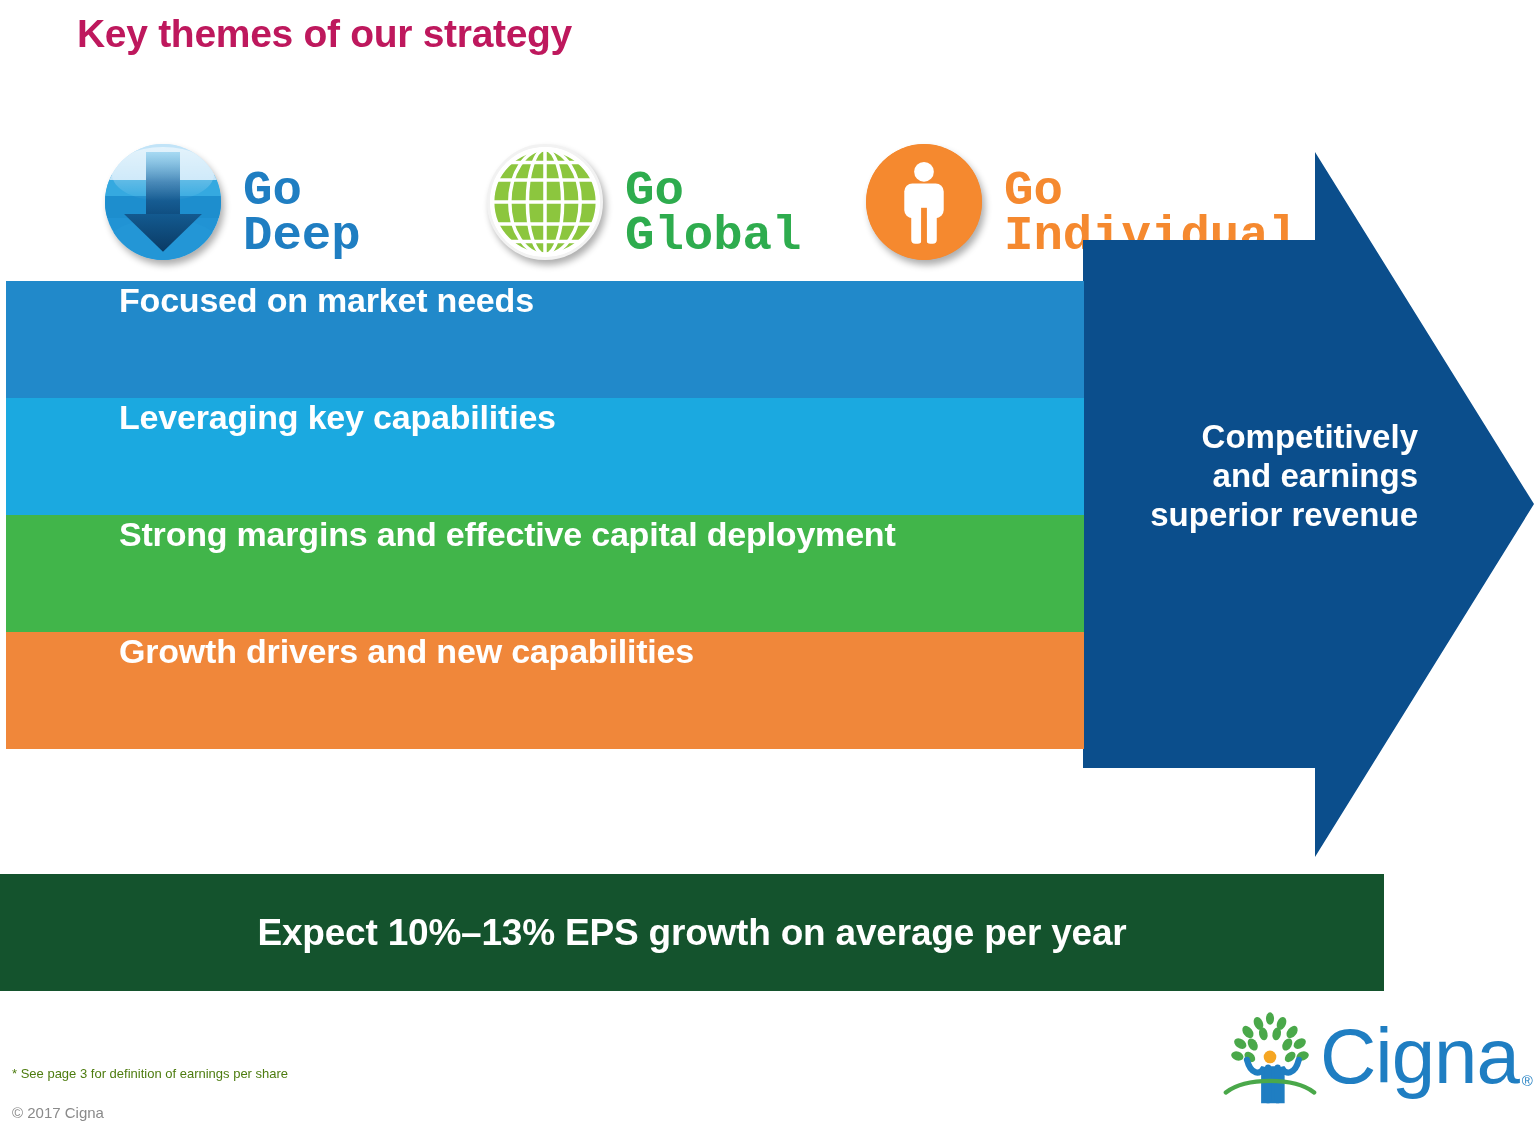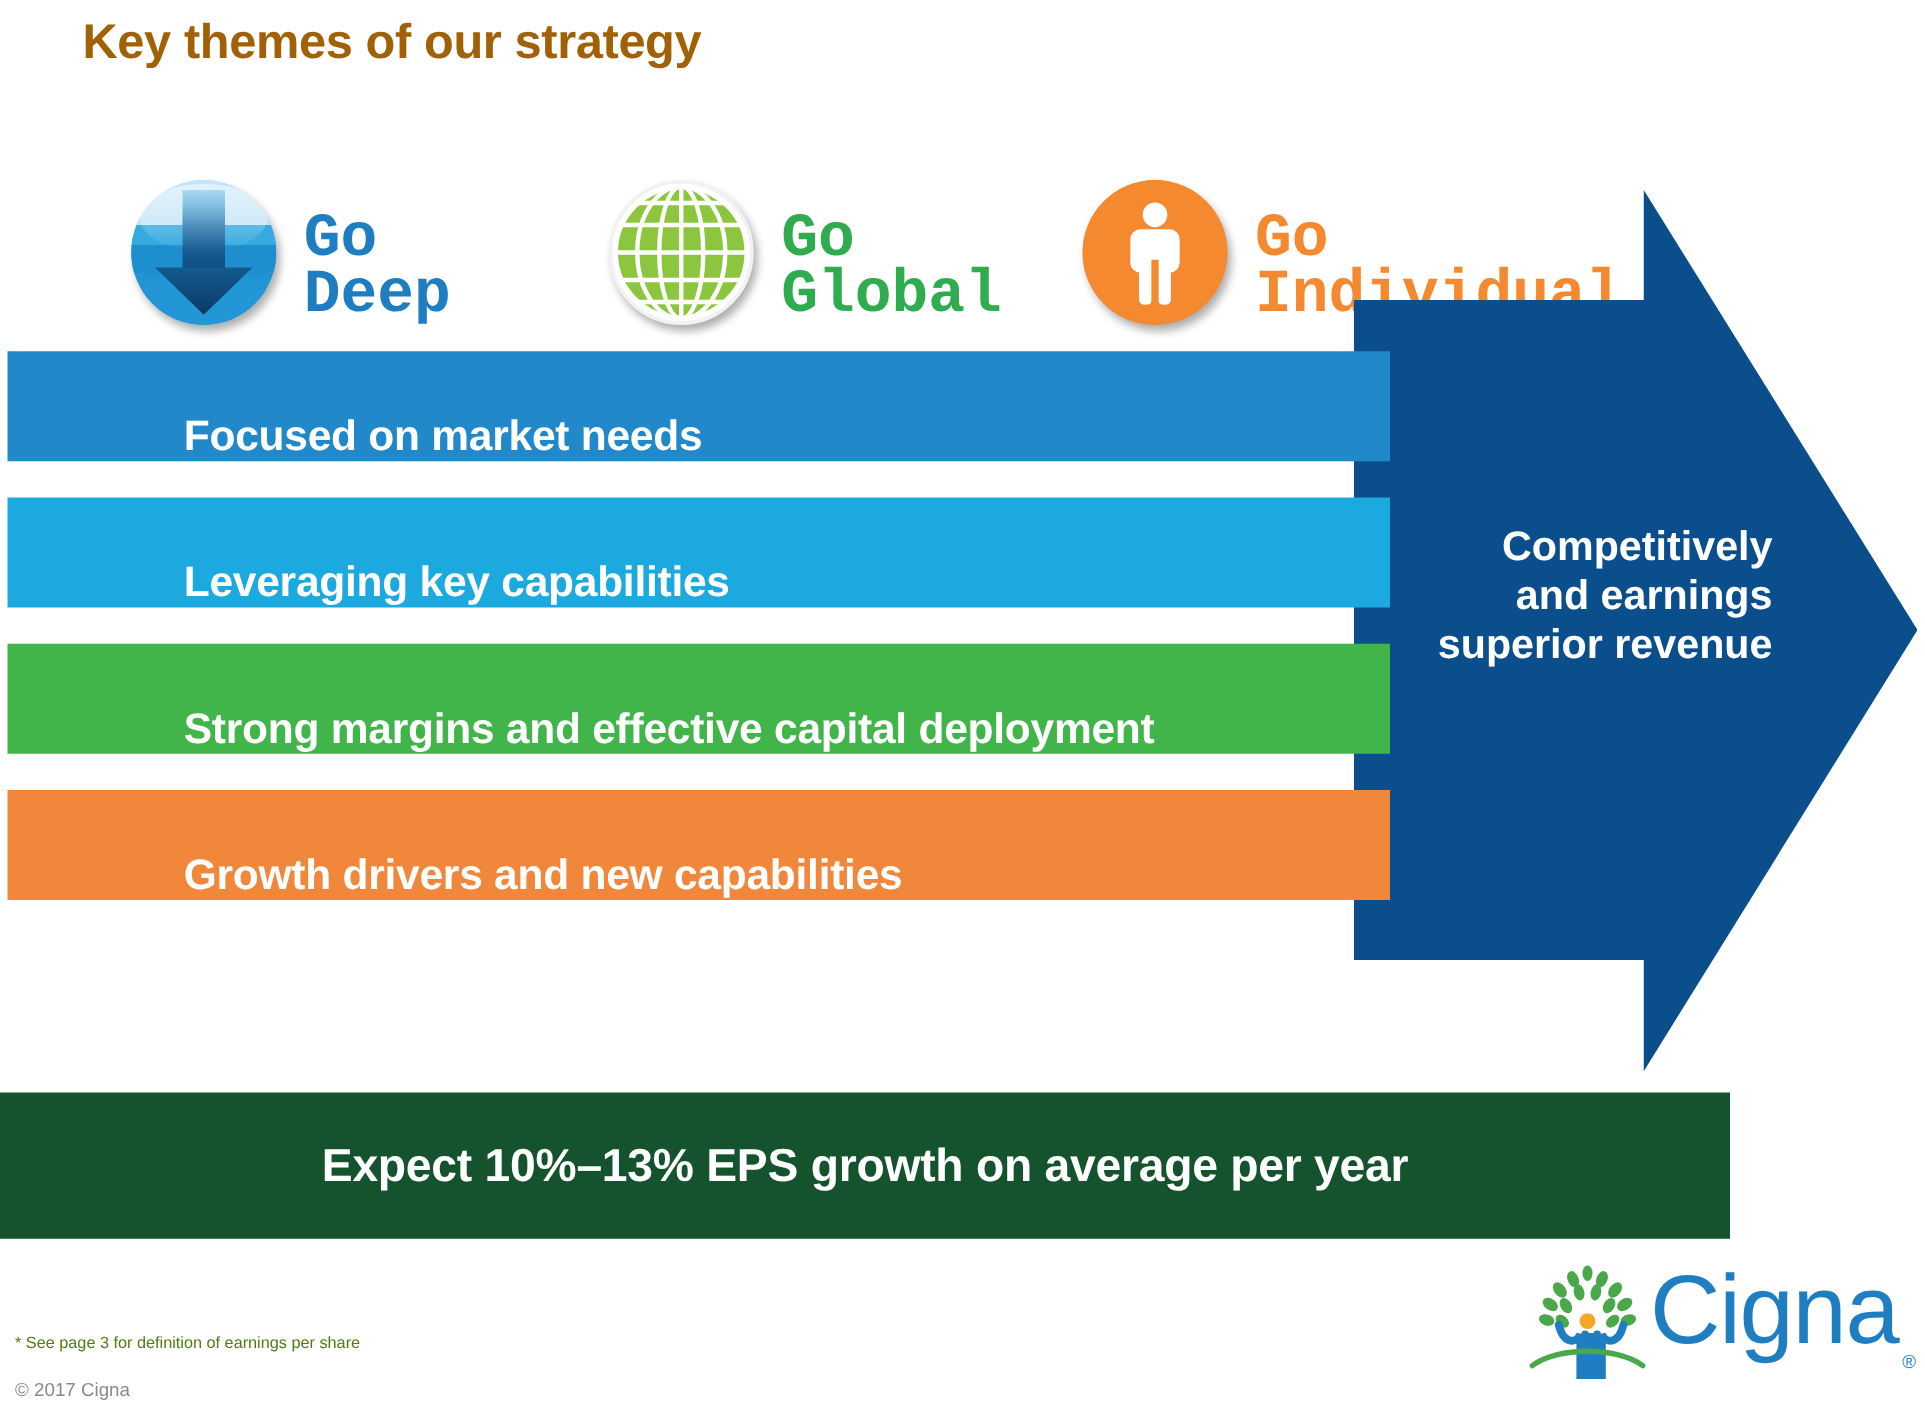--- a/index.html
+++ b/index.html
@@ -12,25 +12,25 @@
     height: 1132px;
     position: relative;
     overflow: hidden;
     font-family: "Liberation Sans", sans-serif;
     -webkit-font-smoothing: antialiased;
   }
 
   
   #slide-title {
     position: absolute;
-    left: 66px;
+    left: 77px;
     top: 12px;
     font-size: 39px;
     font-weight: bold;
-    color: #a16207;
+    color: #be185d;
     letter-spacing: -0.3px;
     white-space: nowrap;
   }
 
   
   #themes-row {
     position: absolute;
     left: 0;
     top: 118px;
     width: 1300px;
@@ -133,24 +133,23 @@
     font-size: 33px;
     font-weight: bold;
     line-height: 1.18;
   }
 
   
   .bar {
     position: absolute;
     left: 6px;
     width: 1078px;
-    height: 88px;
-    display: flex;
-    align-items: flex-end;
-    padding-left: 28px;
+    height: 117px;
+    display: flex;
+    align-items: flex-start;
   }
   .bar-text {
     margin-left: 113px;
     color: #ffffff;
     font-size: 34px;
     font-weight: bold;
     white-space: nowrap;
     letter-spacing: -0.2px;
   }
   #bar-0 { top: 281px; background: #2189ca; }
@@ -197,20 +196,21 @@
   }
 
   
   #cigna-logo {
     position: absolute;
     left: 1222px;
     top: 1008px;
     width: 296px;
     height: 96px;
     display: flex;
+    align-items: center;
   }
   #cigna-mark { width: 96px; height: 96px; flex: 0 0 96px; }
   #cigna-wordmark-wrap {
     position: relative;
     margin-left: 2px;
     display: flex;
     align-items: baseline;
   }
   #cigna-wordmark {
     font-size: 78px;

